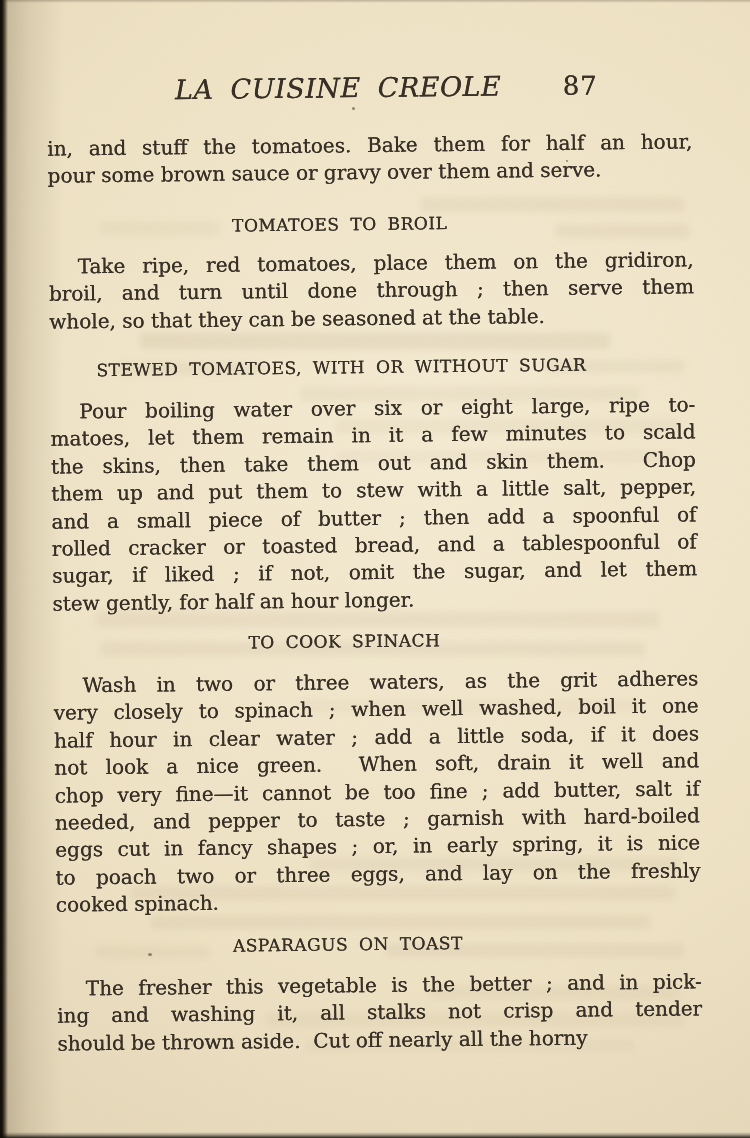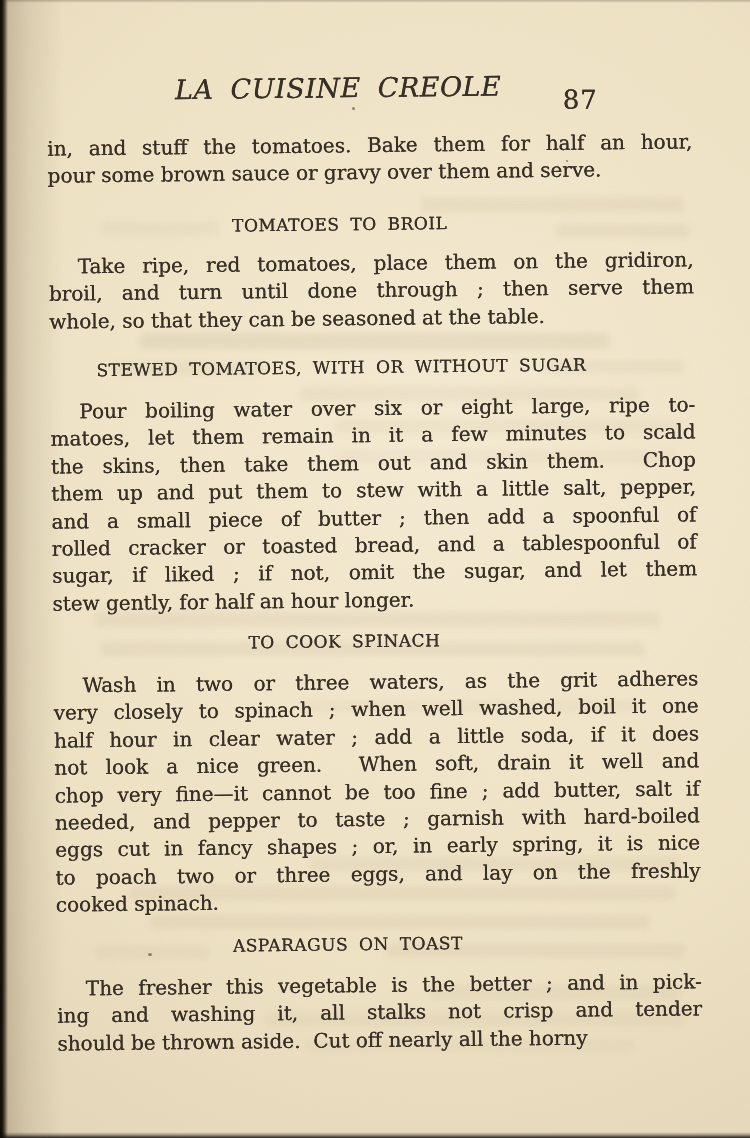--- a/index.html
+++ b/index.html
@@ -48,21 +48,21 @@
     position: absolute; top: 72px; left: 0; width: 583px;
     text-align: center;
     font-style: italic;
     font-size: 27px;
     letter-spacing: 0.5px;
     word-spacing: 8px;
     white-space: nowrap;
     text-shadow: 0.25px 0 0 currentColor;
   }
   .page-number {
-    position: absolute; top: 87px; left: 516px;
+    position: absolute; top: 73px; left: 516px;
     font-size: 26px;
     letter-spacing: 1px;
     text-shadow: 0.25px 0 0 currentColor;
   }
   .heading {
     position: absolute; left: 0; width: 583px;
     text-align: center;
     font-size: 17px;
     line-height: 19px;
     letter-spacing: 0.5px;

